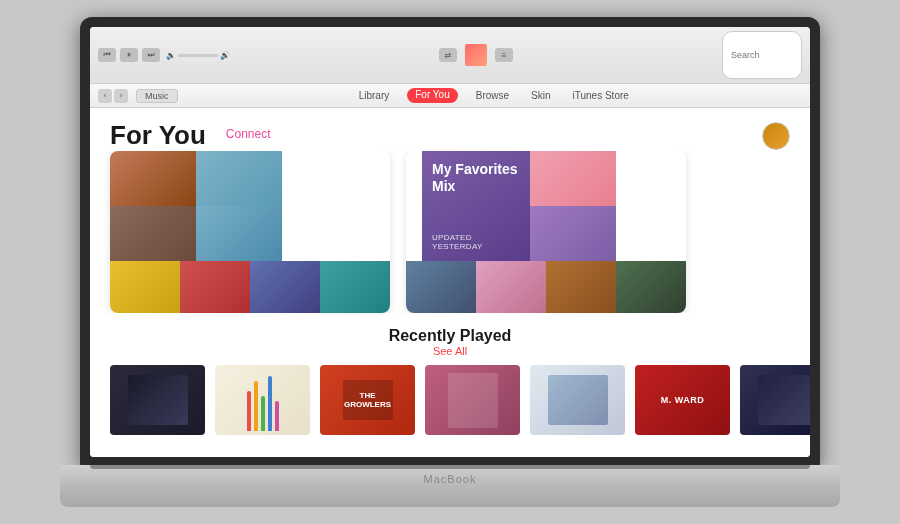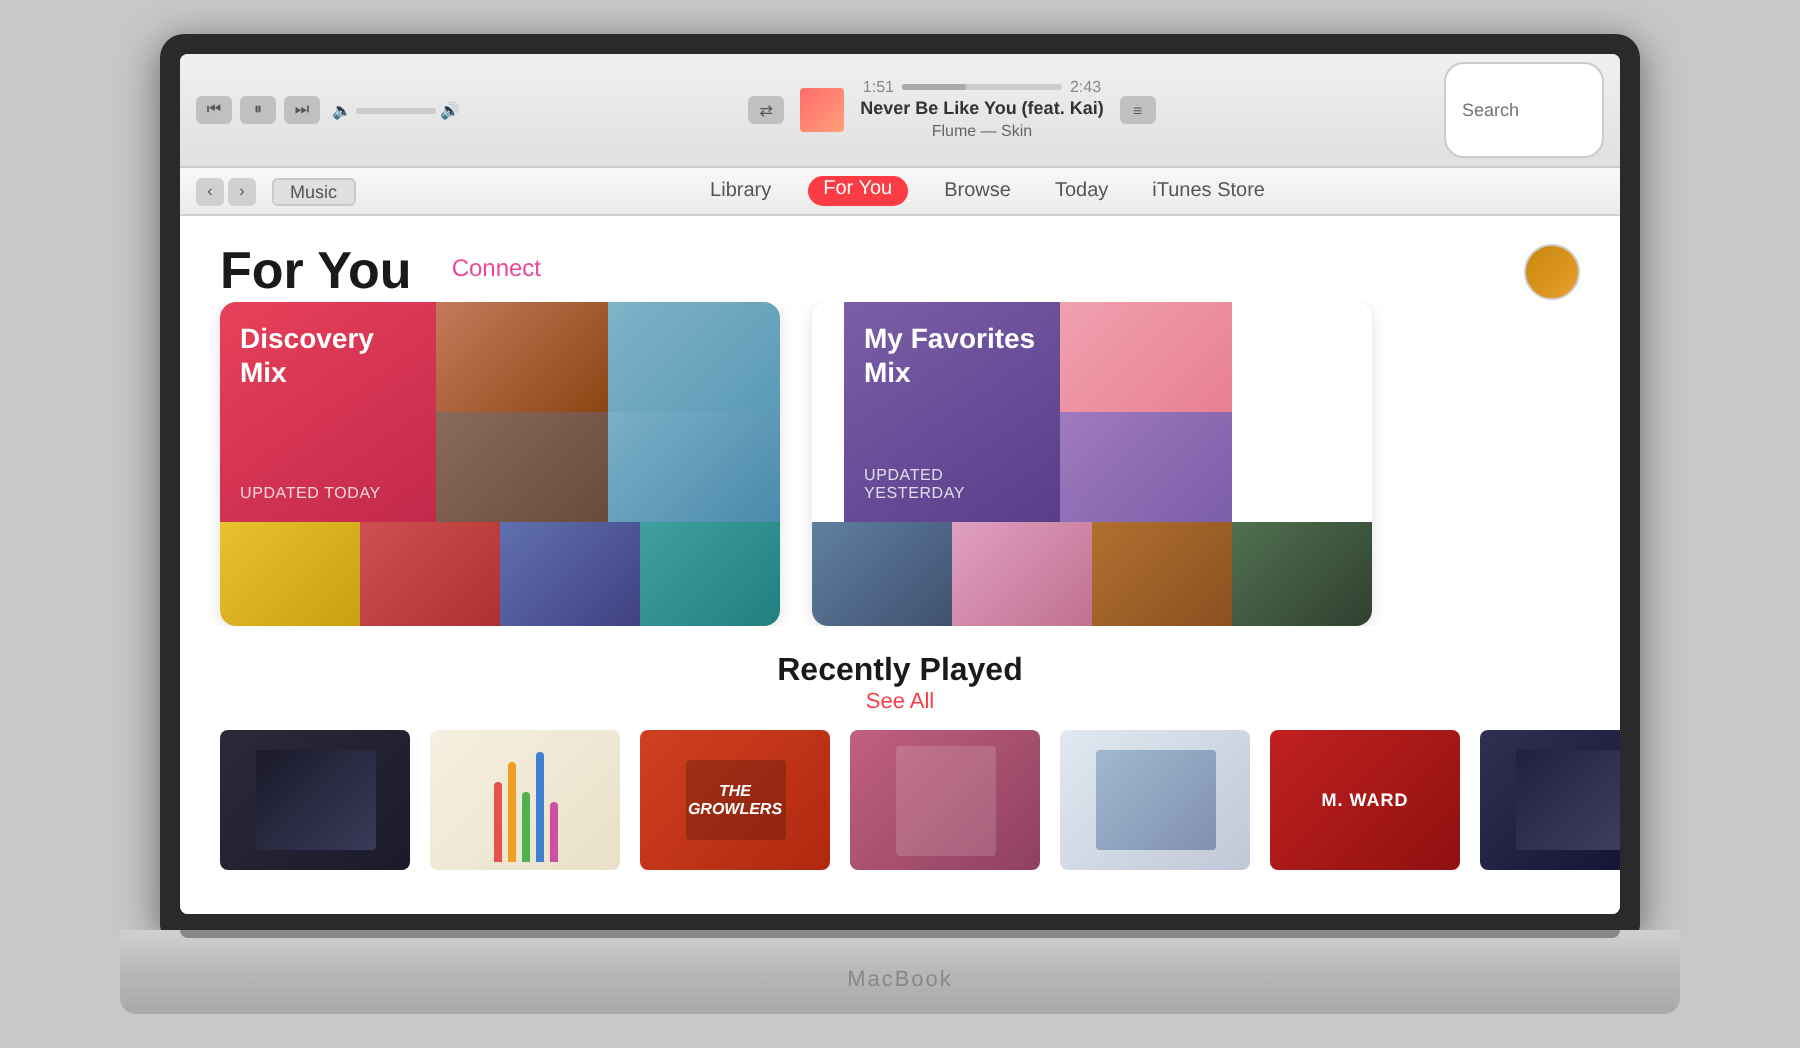--- a/index.html
+++ b/index.html
@@ -47,21 +47,21 @@
     .laptop-base {
       position: absolute;
       bottom: 0;
       left: 0;
       right: 0;
       height: 42px;
       background: linear-gradient(180deg, #d0d0d0 0%, #b8b8b8 50%, #a8a8a8 100%);
       border-radius: 0 0 8px 8px;
       display: flex;
       justify-content: center;
-      align-items: center;
+      align-items: flex-start;
     }
     .laptop-base::before {
       content: '';
       position: absolute;
       top: 0;
       left: 30px;
       right: 30px;
       height: 4px;
       background: #888;
       border-radius: 0 0 4px 4px;
@@ -443,21 +443,21 @@
       overflow: hidden;
     }
     .recent-album-art {
       width: 100%;
       height: 100%;
     }
 
     
     .r-art-1 { background: linear-gradient(135deg, #2a2a3a, #1a1a2a); }
     .r-art-2 { background: linear-gradient(135deg, #f5f0e0, #e8e0c8); }
-    .r-art-3 { background: linear-gradient(135deg, #d04020, #b02810); font-style: italic; }
+    .r-art-3 { background: linear-gradient(135deg, #d04020, #b02810); }
     .r-art-4 { background: linear-gradient(135deg, #c06080, #904060); }
     .r-art-5 { background: linear-gradient(135deg, #e0e8f0, #c0c8d8); }
     .r-art-6 { background: linear-gradient(135deg, #c02020, #901010); }
     .r-art-7 { background: linear-gradient(135deg, #303050, #101030); }
 
     
     .lines-art {
       display: flex;
       gap: 3px;
       height: 60%;
@@ -487,49 +487,38 @@
           <button class="toolbar-btn">⏭</button>
         </div>
         <div class="volume-control">
           <span>🔈</span>
           <div class="vol-bar"></div>
           <span>🔊</span>
         </div>
         <div class="toolbar-center">
           <button class="toolbar-btn">⇄</button>
           <div class="album-thumb"></div>
-          <div class="now-playing-info">
-            <div class="progress-bar-container">
-              <span>1:51</span>
-              <div class="progress-bar">
-                <div class="progress-fill"></div>
-              </div>
-              <span>2:43</span>
-            </div>
-            <span class="now-playing-title">Never Be Like You (feat. Kai)</span>
-            <span class="now-playing-artist">Flume — Skin</span>
-          </div>
           <button class="toolbar-btn">≡</button>
         </div>
         <div class="toolbar-right">
           <input class="search-box" type="text" placeholder="Search" style="">
         </div>
       </div>
 
       <div class="itunes-nav-bar">
         <div class="nav-arrows">
           <div class="nav-arrow">‹</div>
           <div class="nav-arrow">›</div>
         </div>
         <div class="breadcrumb-music">Music</div>
         <div class="nav-tabs">
           <span class="nav-tab">Library</span>
           <span class="nav-tab active">For You</span>
           <span class="nav-tab">Browse</span>
-          <span class="nav-tab">Today</span>
+          <span class="nav-tab">Skin</span>
           <span class="nav-tab">iTunes Store</span>
         </div>
       </div>
 
       <div class="itunes-content">
 
         <div class="for-you-header">
           <div class="header-row">
             <span class="for-you-title">For You</span>
             <div class="for-you-tabs">
@@ -537,24 +526,20 @@
             </div>
           </div>
           <div class="user-avatar"></div>
         </div>
 
 
         <div class="mixes-scroll-area">
 
           <div class="mix-card mix-card-large">
             <div class="mix-top">
-              <div class="mix-label-block discovery">
-                <span class="mix-title">Discovery Mix</span>
-                <span class="mix-updated">Updated Today</span>
-              </div>
               <div class="mix-album-grid-top">
                 <div class="mix-album-thumb">
                   <div class="album-art art-redhead"></div>
                 </div>
                 <div class="mix-album-thumb">
                   <div class="album-art art-cube"></div>
                 </div>
                 <div class="mix-album-thumb">
                   <div class="album-art art-people"></div>
                 </div>

